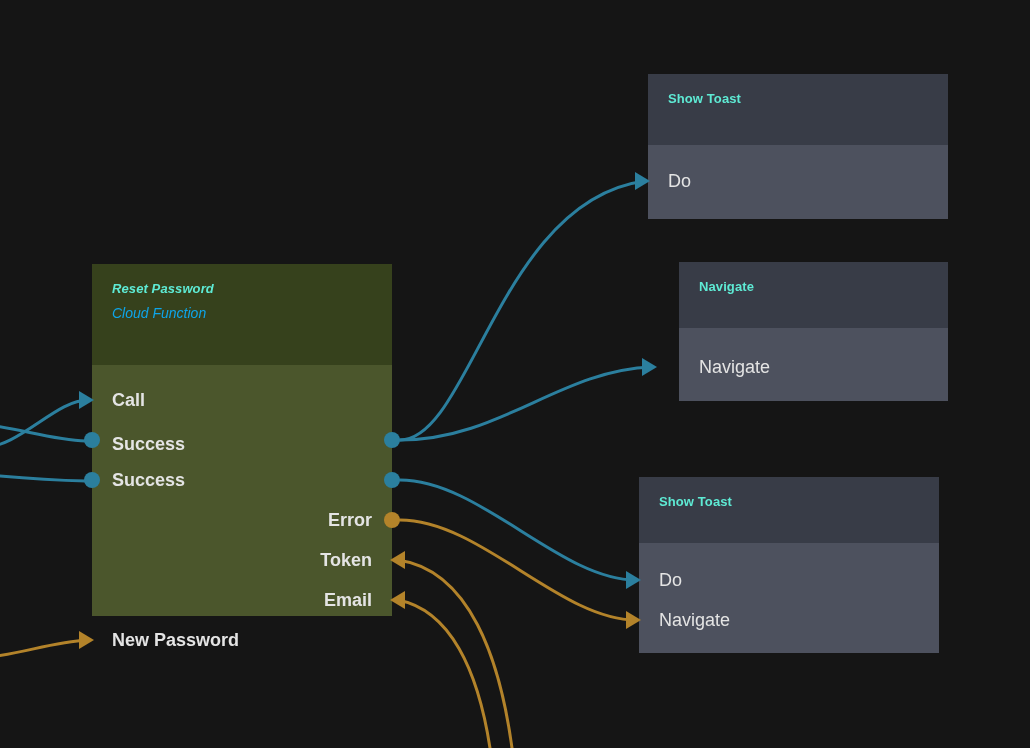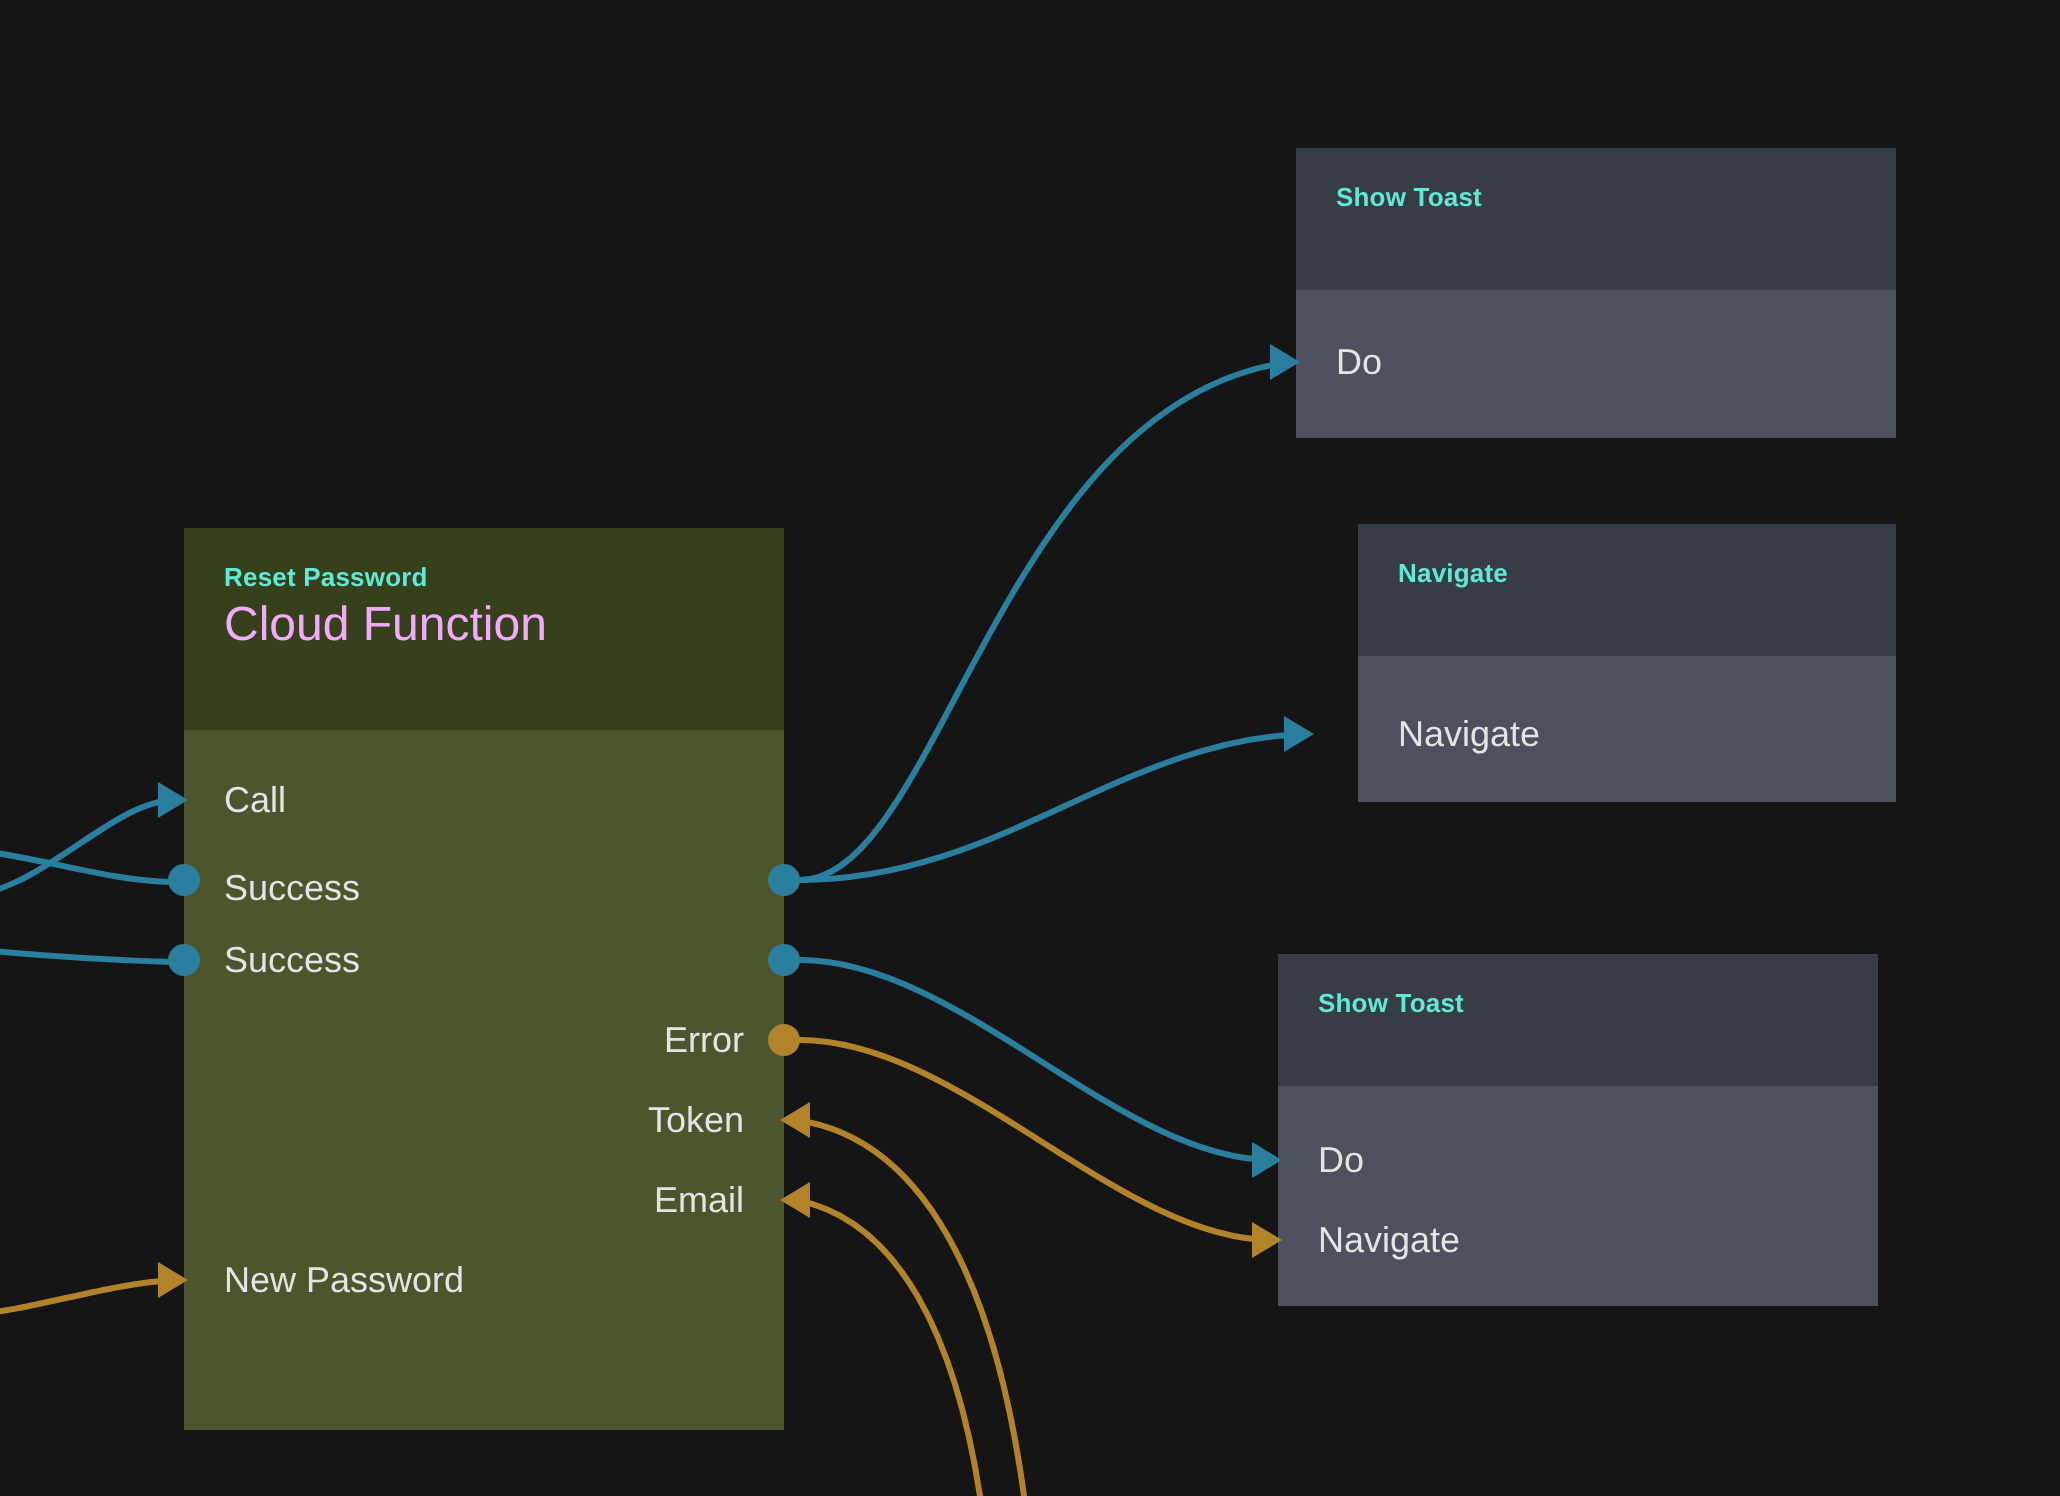--- a/index.html
+++ b/index.html
@@ -35,23 +35,23 @@
     padding: 14px 20px 12px 20px;
   }
   .node-title {
     font-size: 13px;
     font-weight: bold;
     color: #5eead4;
     letter-spacing: 0.1px;
     line-height: 22px;
   }
   .node-subtitle {
-    font-size: 24px;
+    font-size: 14px;
     font-weight: normal;
-    color: #f0abfc;
+    color: #0ea5e9;
     line-height: 24px;
     margin-top: 1px;
   }
   .node-body {
     box-sizing: border-box;
     position: relative;
   }
   .port-row {
     position: absolute;
     height: 22px;
@@ -113,25 +113,25 @@
         <path d="M 398 600 C 450 610 478 670 490 748" fill="none" stroke="#b3832a" stroke-width="3" stroke-linecap="round"></path>
         <path d="M -20 448 C 20 448 55 400 88 400" fill="none" stroke="#2b7f9e" stroke-width="3" stroke-linecap="round"></path>
         <path d="M -20 424 C 20 428 50 440 86 441" fill="none" stroke="#2b7f9e" stroke-width="3" stroke-linecap="round"></path>
         <path d="M -20 474 C 20 478 50 480 86 481" fill="none" stroke="#2b7f9e" stroke-width="3" stroke-linecap="round"></path>
         <path d="M -20 658 C 20 655 50 642 88 640" fill="none" stroke="#b3832a" stroke-width="3" stroke-linecap="round"></path>
       </g>
   </svg>
 
   <div id="nodes-group">
       <div class="node node-green" style="left: 92px; top: 264px; width: 300px;">
-        <div class="node-header" style="height: 101px;">
+        <div class="node-header" style="height: 101px; font-style: italic;">
           <div class="node-title">Reset Password</div>
           <div class="node-subtitle">Cloud Function</div>
         </div>
-        <div class="node-body" style="height: 350px;">
+        <div class="node-body" style="height: 251px; font-weight: bold;">
           <div class="port-row left" style="top: 24px;">Call</div>
           <div class="port-row left" style="top: 68px;">Success</div>
           <div class="port-row left" style="top: 104px;">Success</div>
           <div class="port-row right" style="top: 144px;">Error</div>
           <div class="port-row right" style="top: 184px;">Token</div>
           <div class="port-row right" style="top: 224px;">Email</div>
           <div class="port-row left" style="top: 264px;">New Password</div>
         </div>
       </div>
       <div class="node node-slate" style="left: 648px; top: 74px; width: 300px;">

